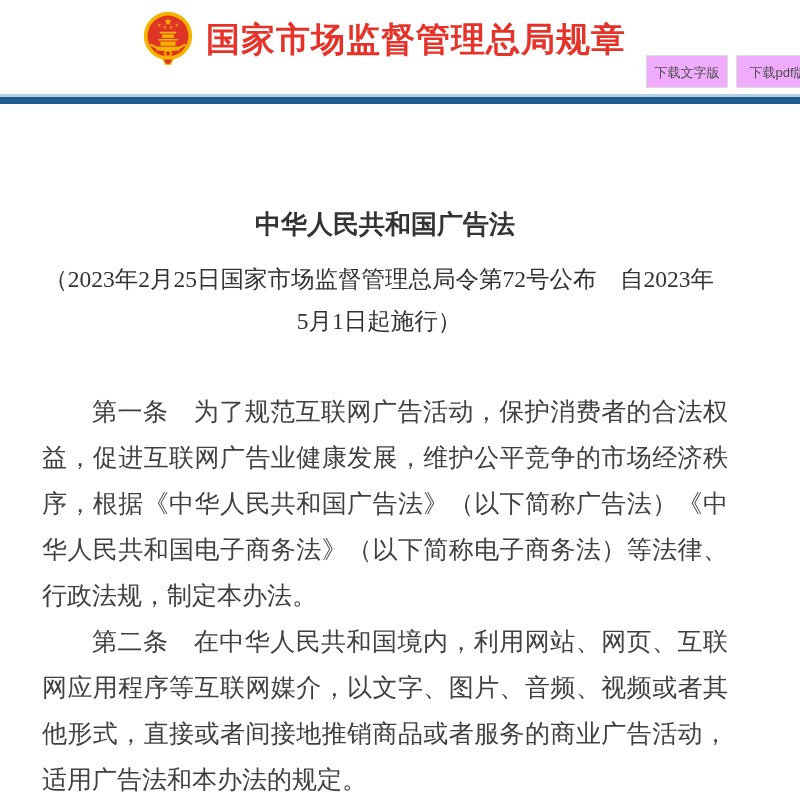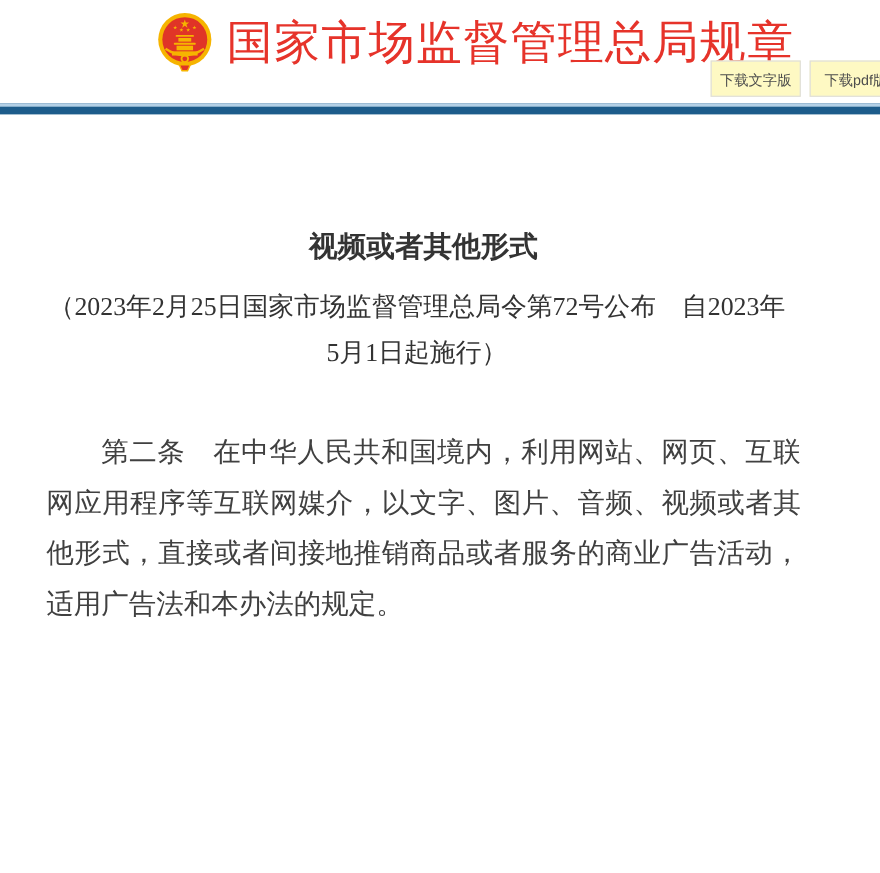--- a/index.html
+++ b/index.html
@@ -15,34 +15,34 @@
   .brand {
     position: absolute;
     left: 143px;
     top: 11px;
     display: flex;
     align-items: center;
   }
   .emblem { width: 50px; height: 55px; display: block; }
   .site-title {
     margin-left: 13px;
-    font-size: 42px;
-    font-weight: normal;
+    font-size: 34px;
+    font-weight: bold;
     color: #e6332a;
     line-height: 52px;
     letter-spacing: 1px;
     white-space: nowrap;
     font-family: "Liberation Sans", sans-serif;
   }
   .dl-btn {
     position: absolute;
     top: 55px;
     height: 33px;
     box-sizing: border-box;
-    background: #fef9c3;
+    background: #f0abfc;
     border: 1px solid #dcdcdc;
     color: #4d4d4d;
     font-size: 13px;
     line-height: 31px;
     text-align: center;
     cursor: pointer;
     white-space: nowrap;
     font-family: "Liberation Sans", sans-serif;
   }
   .btn-text { left: 646px; width: 82px; }
@@ -118,20 +118,21 @@
     </svg>
     <div class="site-title">国家市场监督管理总局规章</div>
   </div>
 
   <button class="dl-btn btn-text">下载文字版</button>
   <button class="dl-btn btn-pdf">下载pdf版</button>
 
   <div class="top-bar"></div>
 
   <div class="doc">
-    <h1 class="doc-title">视频或者其他形式</h1>
+    <h1 class="doc-title">中华人民共和国广告法</h1>
     <p class="doc-subtitle">（2023年2月25日国家市场监督管理总局令第72号公布　自2023年5月1日起施行）</p>
     <div class="doc-body">
+      <p>第一条　为了规范互联网广告活动，保护消费者的合法权益，促进互联网广告业健康发展，维护公平竞争的市场经济秩序，根据《中华人民共和国广告法》（以下简称广告法）《中华人民共和国电子商务法》（以下简称电子商务法）等法律、行政法规，制定本办法。</p>
       <p>第二条　在中华人民共和国境内，利用网站、网页、互联网应用程序等互联网媒介，以文字、图片、音频、视频或者其他形式，直接或者间接地推销商品或者服务的商业广告活动，适用广告法和本办法的规定。</p>
     </div>
   </div>
 
 </div>
 
 </body></html>

